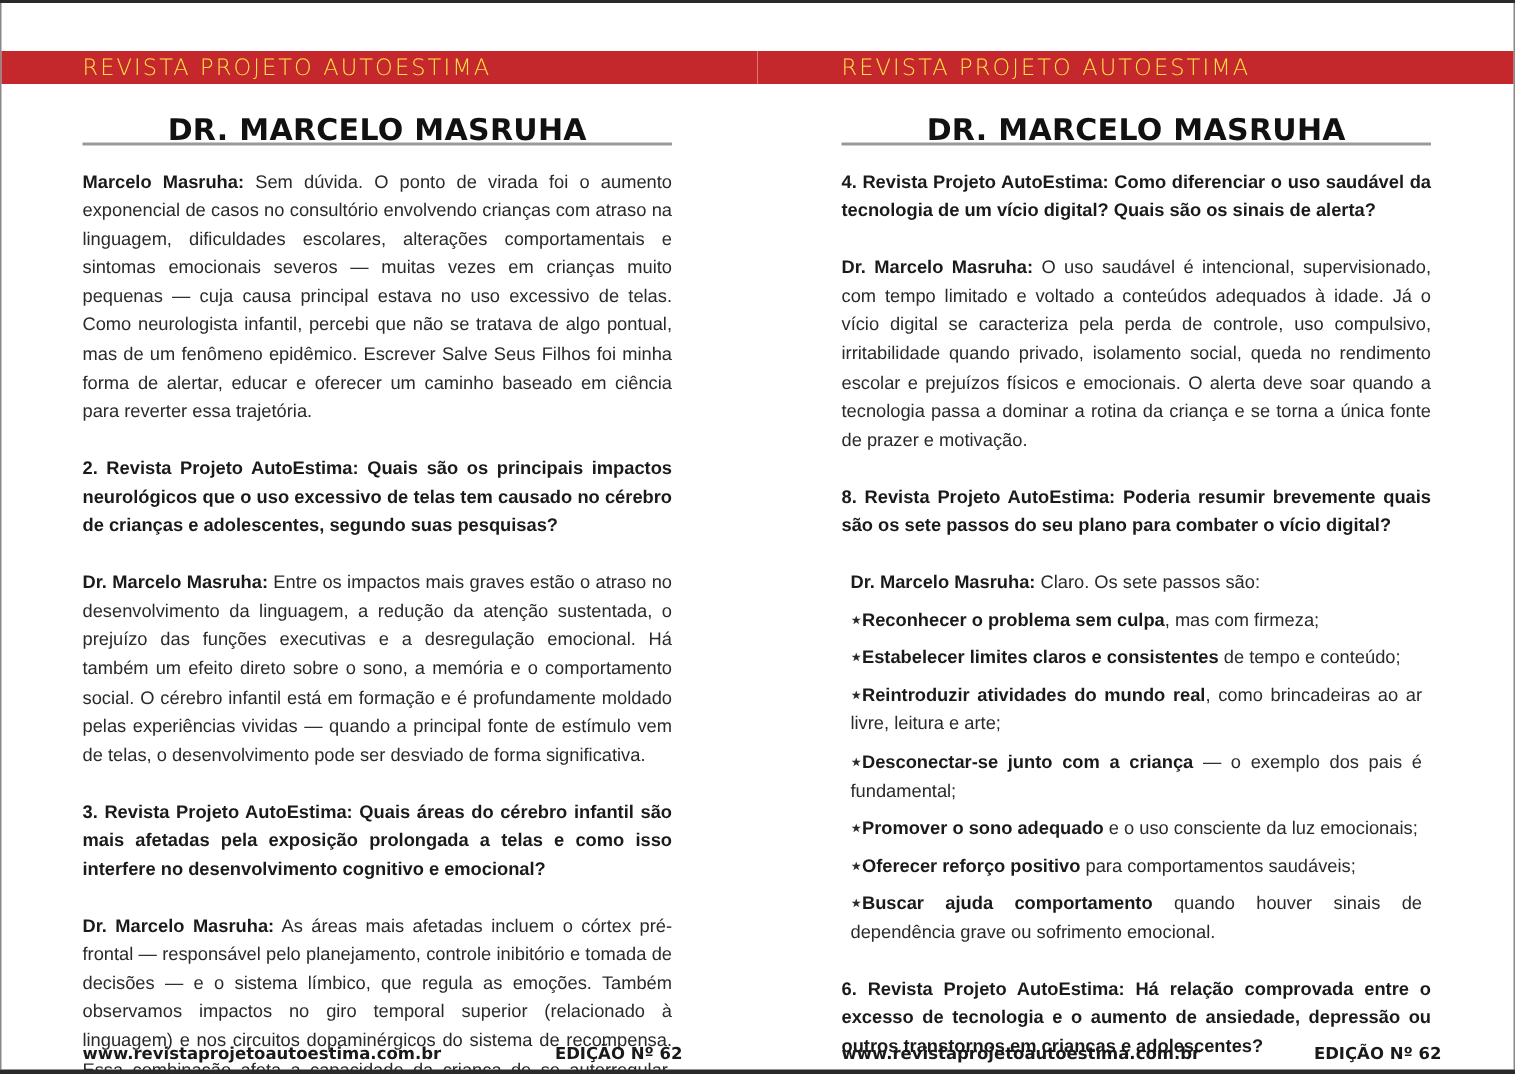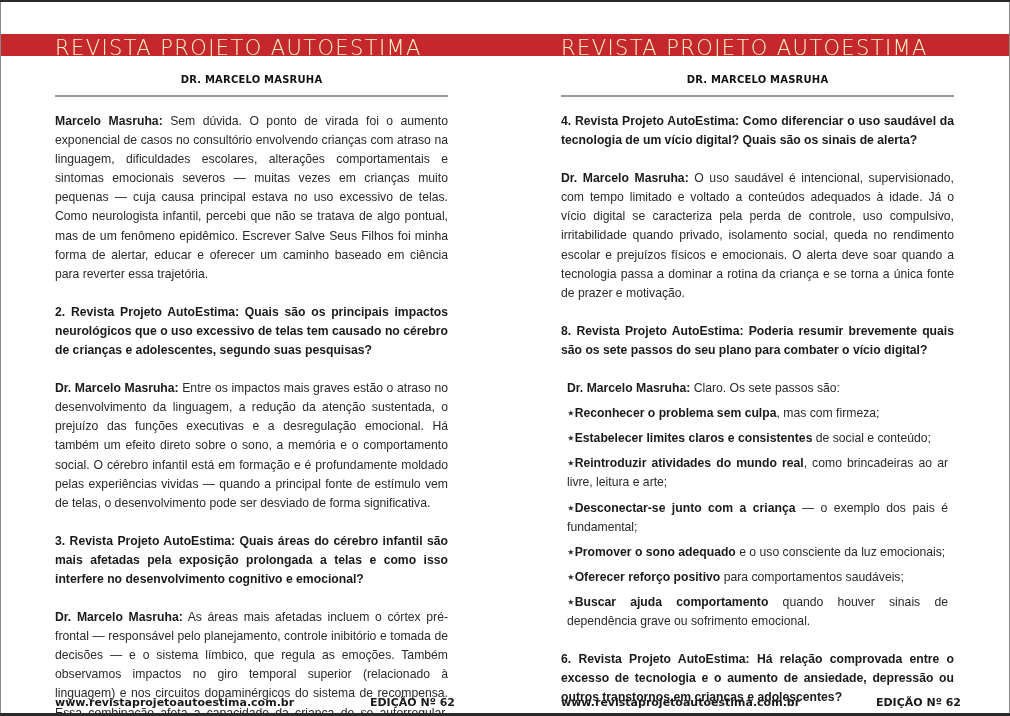--- a/index.html
+++ b/index.html
@@ -16,27 +16,27 @@
     position: absolute; top: 2px; width: 505px; height: 711px; background: #fff;
   }
   .page.left { left: 0; border-left: 1px solid #888; box-sizing: border-box; }
   .page.right { left: 505px; border-right: 1px solid #888; box-sizing: border-box; }
   .banner {
     position: absolute; top: 32px; left: 0; right: 0; height: 22px;
     background: #c4282c;
   }
   .banner-text {
     position: absolute; top: 2px; left: 54px;
-    color: #fef9c3; font-size: 21px; letter-spacing: 1.4px;
+    color: #fde047; font-size: 15px; letter-spacing: 1.4px;
     font-family: "DejaVu Sans", sans-serif; font-weight: 300;
   }
   .page.right .banner-text { left: 56px; }
   .author {
     position: absolute; top: 72px; left: 54px; width: 393px; text-align: center;
-    font-family: "DejaVu Sans", sans-serif; font-weight: bold; font-size: 10px; color: #111;
+    font-family: "DejaVu Sans", sans-serif; font-weight: bold; font-size: 20px; color: #111;
     letter-spacing: 0.2px;
   }
   .page.right .author { left: 56px; }
   .author-rule {
     position: absolute; top: 93px; left: 54px; width: 393px; height: 2px; background: #9a9a9a;
   }
   .page.right .author-rule { left: 56px; }
   .content {
     position: absolute; top: 110px; left: 54px; width: 393px;
     font-size: 12.2px; line-height: 19.1px; text-align: justify; color: #2a2a2a;
@@ -101,21 +101,21 @@
     <p>
       <b>Dr. Marcelo Masruha:</b><span> O uso saudável é intencional, supervisionado, com tempo limitado e voltado a conteúdos adequados à idade. Já o vício digital se caracteriza pela perda de controle, uso compulsivo, irritabilidade quando privado, isolamento social, queda no rendimento escolar e prejuízos físicos e emocionais. O alerta deve soar quando a tecnologia passa a dominar a rotina da criança e se torna a única fonte de prazer e motivação.</span>
     </p>
     <p class="q">8. Revista Projeto AutoEstima: Poderia resumir brevemente quais são os sete passos do seu plano para combater o vício digital?</p>
     <div class="steps-block">
       <p class="step">
         <b>Dr. Marcelo Masruha:</b><span> Claro. Os sete passos são:</span>
       </p>
       <div id="steps-list">
           <p class="step"><span class="star">⋆</span><b>Reconhecer o problema sem culpa</b><span>, mas com firmeza;</span></p>
-          <p class="step"><span class="star">⋆</span><b>Estabelecer limites claros e consistentes</b><span> de social e conteúdo;</span></p>
+          <p class="step"><span class="star">⋆</span><b>Estabelecer limites claros e consistentes</b><span> de tempo e conteúdo;</span></p>
           <p class="step"><span class="star">⋆</span><b>Reintroduzir atividades do mundo real</b><span>, como brincadeiras ao ar livre, leitura e arte;</span></p>
           <p class="step"><span class="star">⋆</span><b>Desconectar-se junto com a criança</b><span> — o exemplo dos pais é fundamental;</span></p>
           <p class="step"><span class="star">⋆</span><b>Promover o sono adequado</b><span> e o uso consciente da luz emocionais;</span></p>
           <p class="step"><span class="star">⋆</span><b>Oferecer reforço positivo</b><span> para comportamentos saudáveis;</span></p>
           <p class="step"><span class="star">⋆</span><b>Buscar ajuda comportamento</b><span> quando houver sinais de dependência grave ou sofrimento emocional.</span></p>
         </div>
     </div>
     <p class="q">6. Revista Projeto AutoEstima: Há relação comprovada entre o excesso de tecnologia e o aumento de ansiedade, depressão ou outros transtornos em crianças e adolescentes?</p>
     <p>
       <b>Dr. Marcelo Masruha:</b><span> Sim, há evidências consistentes. Estudos recentes mostram correlação entre uso excessivo de telas e aumento de sintomas depressivos,  ideação suicida, transtornos de ansiedade, irritabilidade e</span>

